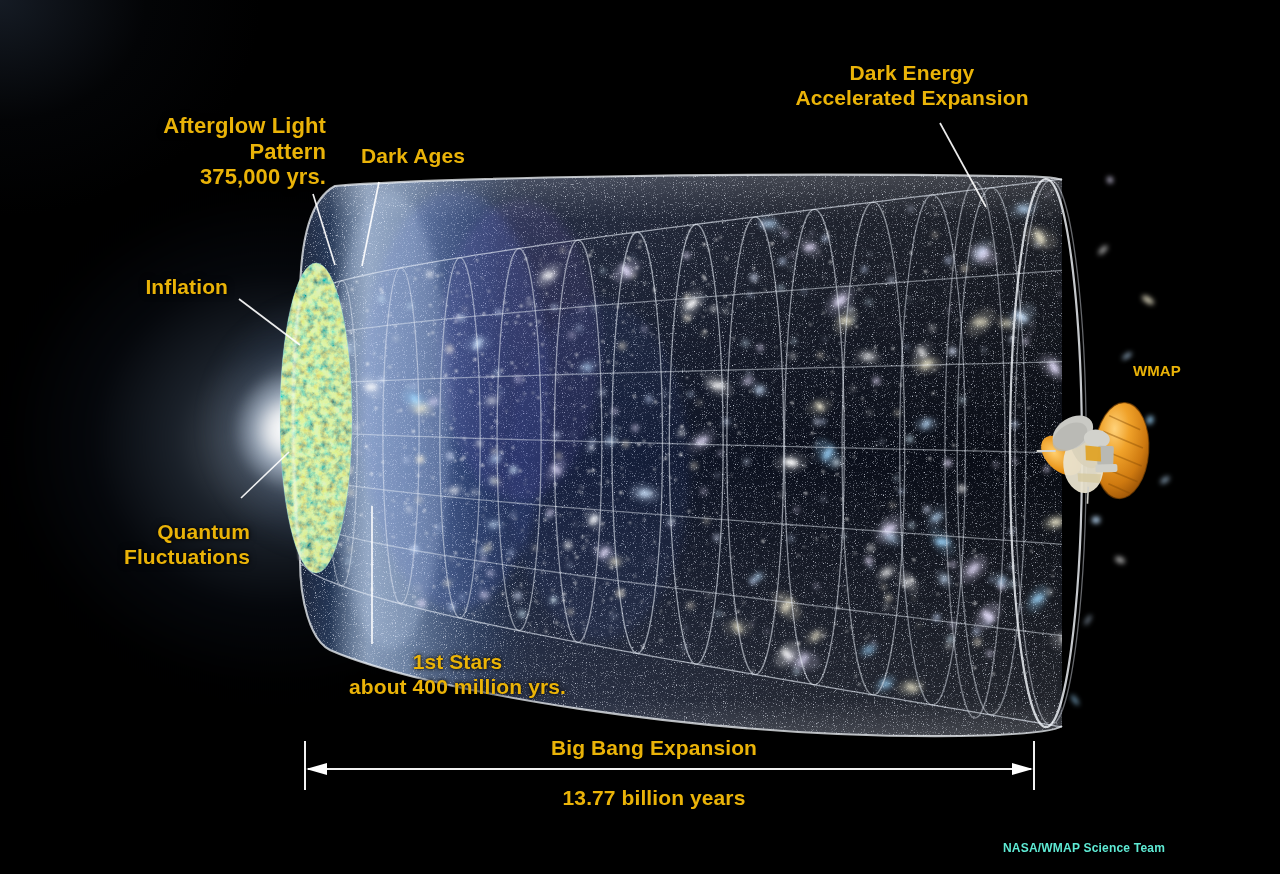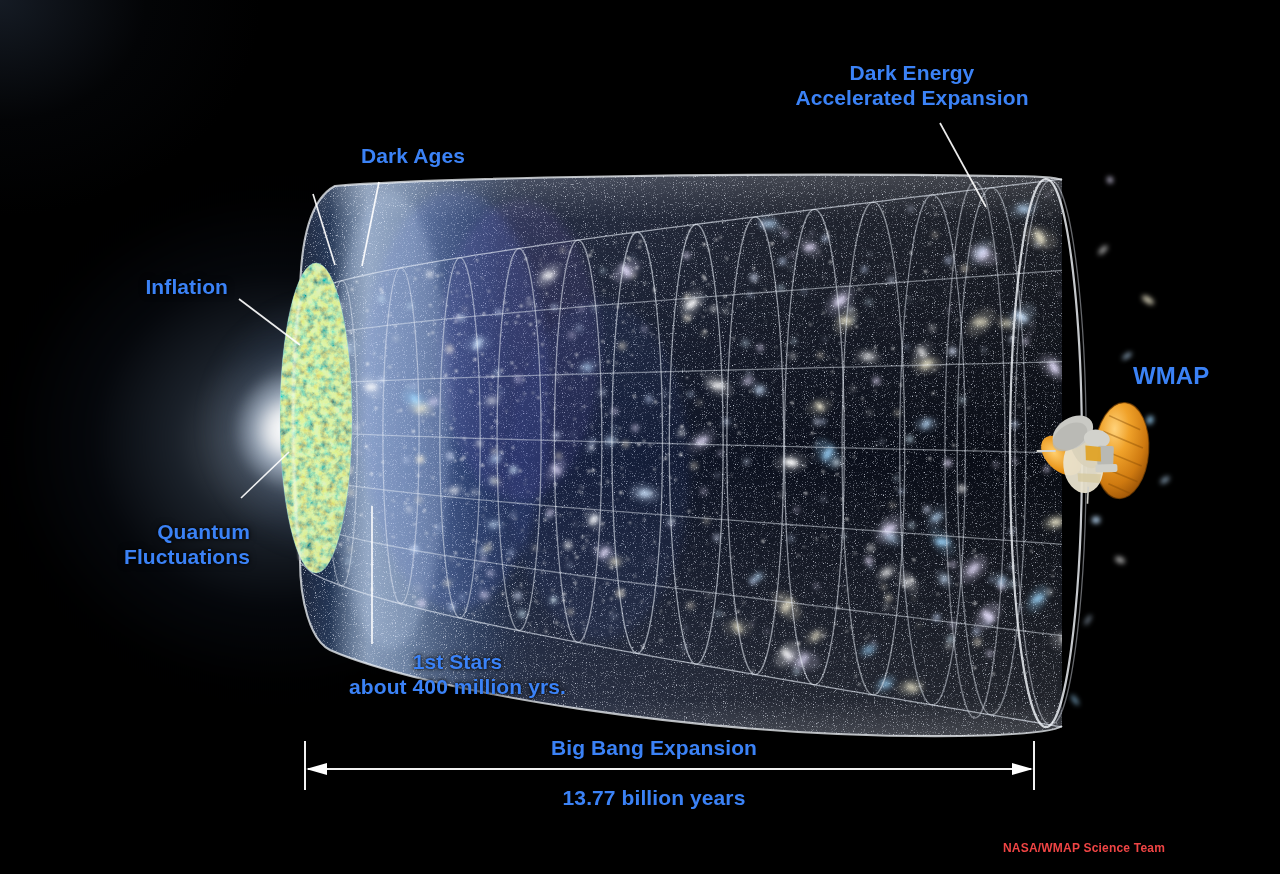--- a/index.html
+++ b/index.html
@@ -46,42 +46,42 @@
     left:0;top:0;width:520px;height:430px;
     background:radial-gradient(ellipse 70% 70% at 0% 0%,
        rgba(70,90,120,.30) 0%, rgba(25,34,50,.12) 40%, rgba(0,0,0,0) 72%);
   }
 
   
   #cone{position:absolute;left:0;top:0;width:1280px;height:874px;}
 
   
   .lab{
-    position:absolute;color:#3b82f6;font-weight:bold;
+    position:absolute;color:#eab308;font-weight:bold;
     letter-spacing:.1px;line-height:1.17;
     text-shadow:0 0 3px rgba(0,0,0,.95),0 0 7px rgba(0,0,0,.8);
     white-space:pre;
   }
   .lab.r{text-align:right;}
   .lab.c{text-align:center;}
   .lab.l{text-align:center;}
 
   #lab-afterglow{left:60px;top:113px;width:266px;font-size:22px;}
   #lab-inflation{left:44px;top:275px;width:184px;font-size:21px;}
   #lab-quantum  {left:60px;top:520px;width:190px;font-size:21px;}
   #lab-darkages {left:361px;top:144px;font-size:21px;}
   #lab-dev      {left:563px;top:143px;font-size:21px;}
   #lab-darkenergy{left:760px;top:61px;width:304px;font-size:21px;}
-  #lab-wmap     {left:1133px;top:362px;font-size:24px;}
+  #lab-wmap     {left:1133px;top:362px;font-size:15px;}
   #lab-firststars{left:349px;top:650px;font-size:21px;}
   #lab-bigbang  {left:424px;top:736px;width:460px;font-size:21px;}
   #lab-years    {left:424px;top:786px;width:460px;font-size:21px;text-align:center;}
   #credit{
     position:absolute;left:934px;top:841px;width:300px;text-align:center;
-    color:#ef4444;font-size:12px;font-weight:bold;letter-spacing:.2px;
+    color:#5eead4;font-size:12px;font-weight:bold;letter-spacing:.2px;
   }
 
   
   #wmap-sat{position:absolute;left:1018px;top:382px;width:160px;height:140px;}
 </style>
 </head>
 <body>
 
 <div id="stage">
 
@@ -1602,20 +1602,23 @@
       <rect x="72" y="84" width="22" height="8" rx="2" fill="#cfcfc8" transform="rotate(16 83 88)"></rect>
 
       <path d="M70 60 L84 66 L80 80 L66 74 Z" fill="#e0a327" opacity="0.95"></path>
       <path d="M54 84 L76 92 L72 100 L52 92 Z" fill="#d6c9a0" opacity="0.8"></path>
 
       <line x1="40" y1="56" x2="22" y2="50" stroke="#d8d8d2" stroke-width="2"></line>
       <line x1="60" y1="100" x2="54" y2="116" stroke="#cfcfc9" stroke-width="1.6"></line>
     </g>
   </svg>
 
+  <div class="lab r" id="lab-afterglow">Afterglow Light
+Pattern
+375,000 yrs.</div>
   <div class="lab r" id="lab-inflation">Inflation</div>
   <div class="lab r" id="lab-quantum">Quantum
 Fluctuations</div>
   <div class="lab l" id="lab-darkages">Dark Ages</div>
   <div class="lab c" id="lab-darkenergy">Dark Energy
 Accelerated Expansion</div>
   <div class="lab l" id="lab-wmap">WMAP</div>
   <div class="lab l" id="lab-firststars">1st Stars
 about 400 million yrs.</div>
   <div class="lab c" id="lab-bigbang">Big Bang Expansion</div>

